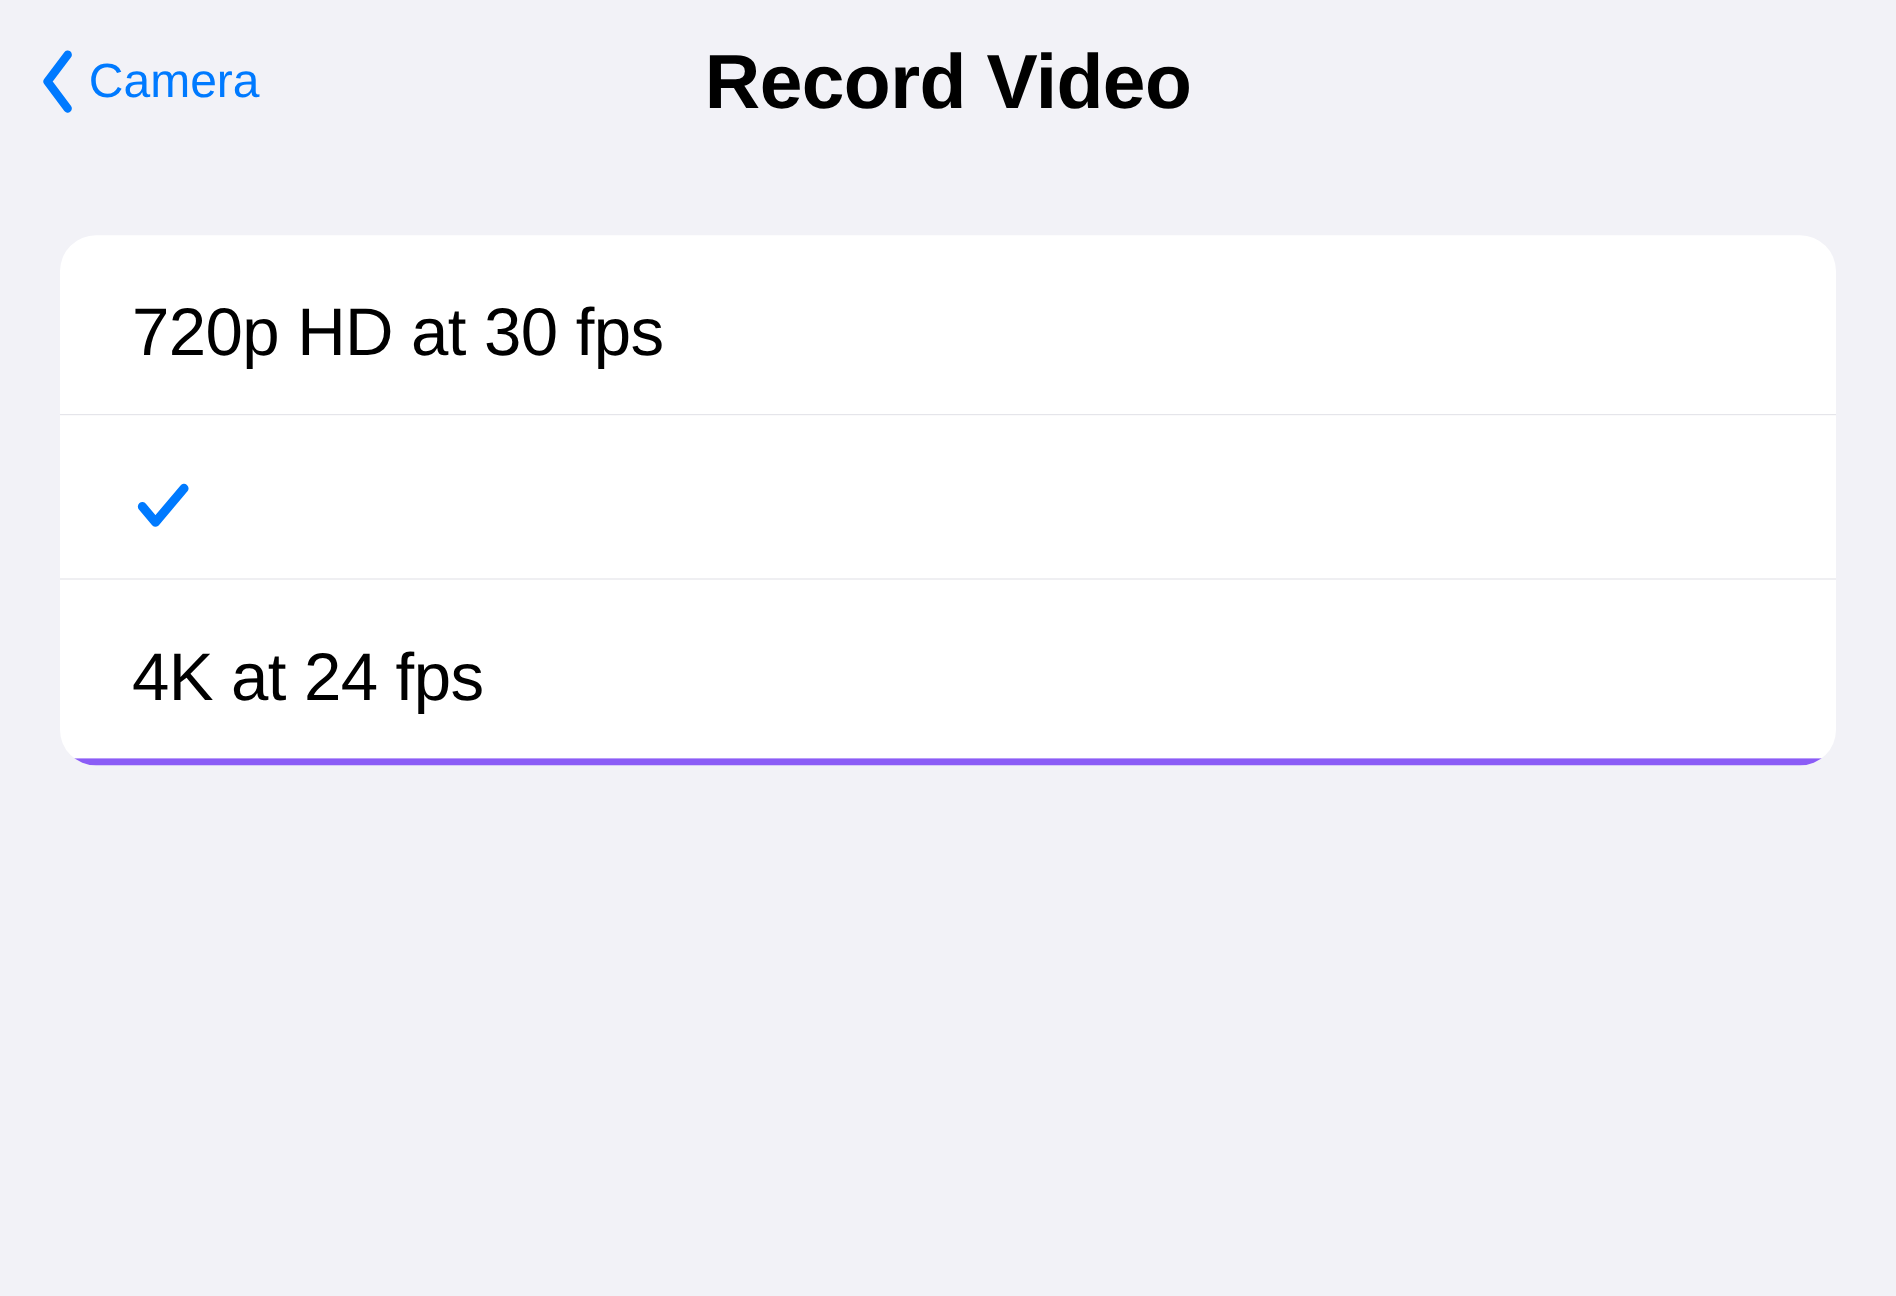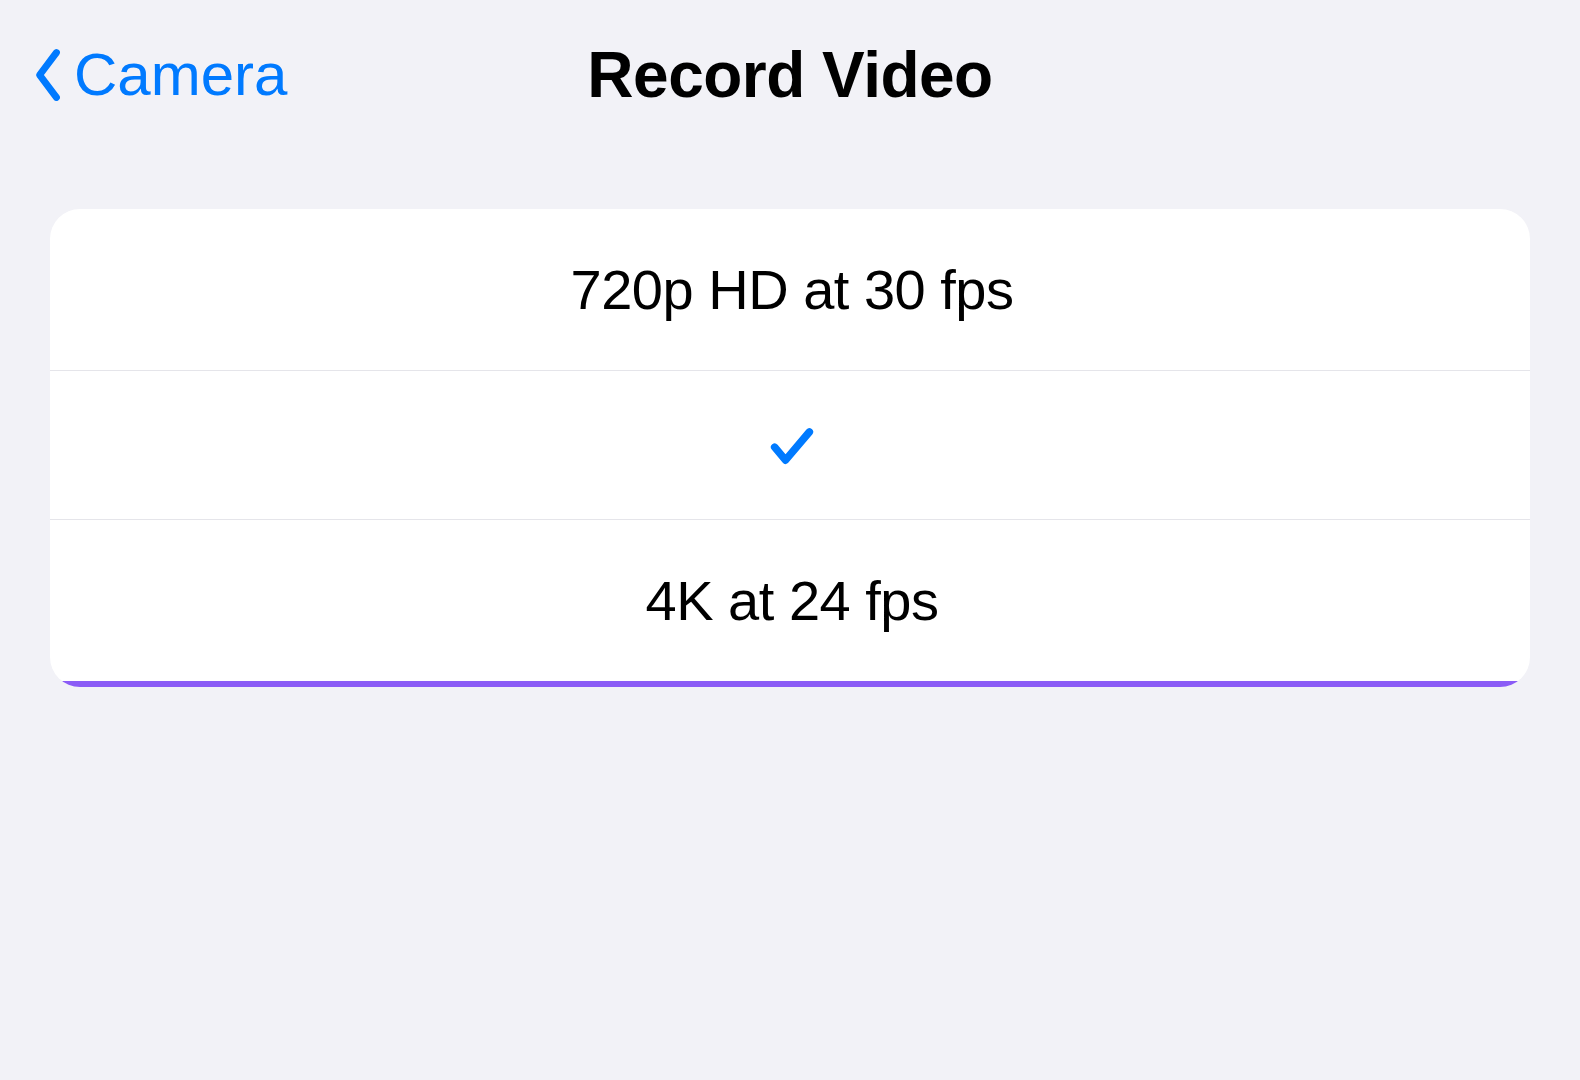--- a/index.html
+++ b/index.html
@@ -17,21 +17,21 @@
     .nav-header {
       display: flex;
       align-items: center;
       padding: 40px 30px 40px 30px;
       position: relative;
     }
     .back-button {
       display: flex;
       align-items: center;
       color: #007aff;
-      font-size: 60px;
+      font-size: 40px;
       font-weight: 400;
       cursor: pointer;
       gap: 8px;
     }
     .back-chevron {
       display: inline-flex;
       align-items: center;
     }
     .back-chevron svg {
       width: 36px;
@@ -48,22 +48,22 @@
     }
     .list-container {
       margin: 60px 50px 0 50px;
       background: #fff;
       border-radius: 30px;
       overflow: hidden;
     }
     .list-item {
       display: flex;
       align-items: center;
-      justify-content: center;
-      padding: 48px 56px 48px 60px;
+      justify-content: flex-start;
+      padding: 48px 56px 36px 60px;
       border-bottom: 1px solid #e5e5ea;
       cursor: pointer;
     }
     .list-item:last-child {
       border-bottom: 6px solid #8b5cf6;
     }
     .list-item-label {
       font-size: 56px;
       font-weight: 400;
       color: #000;

